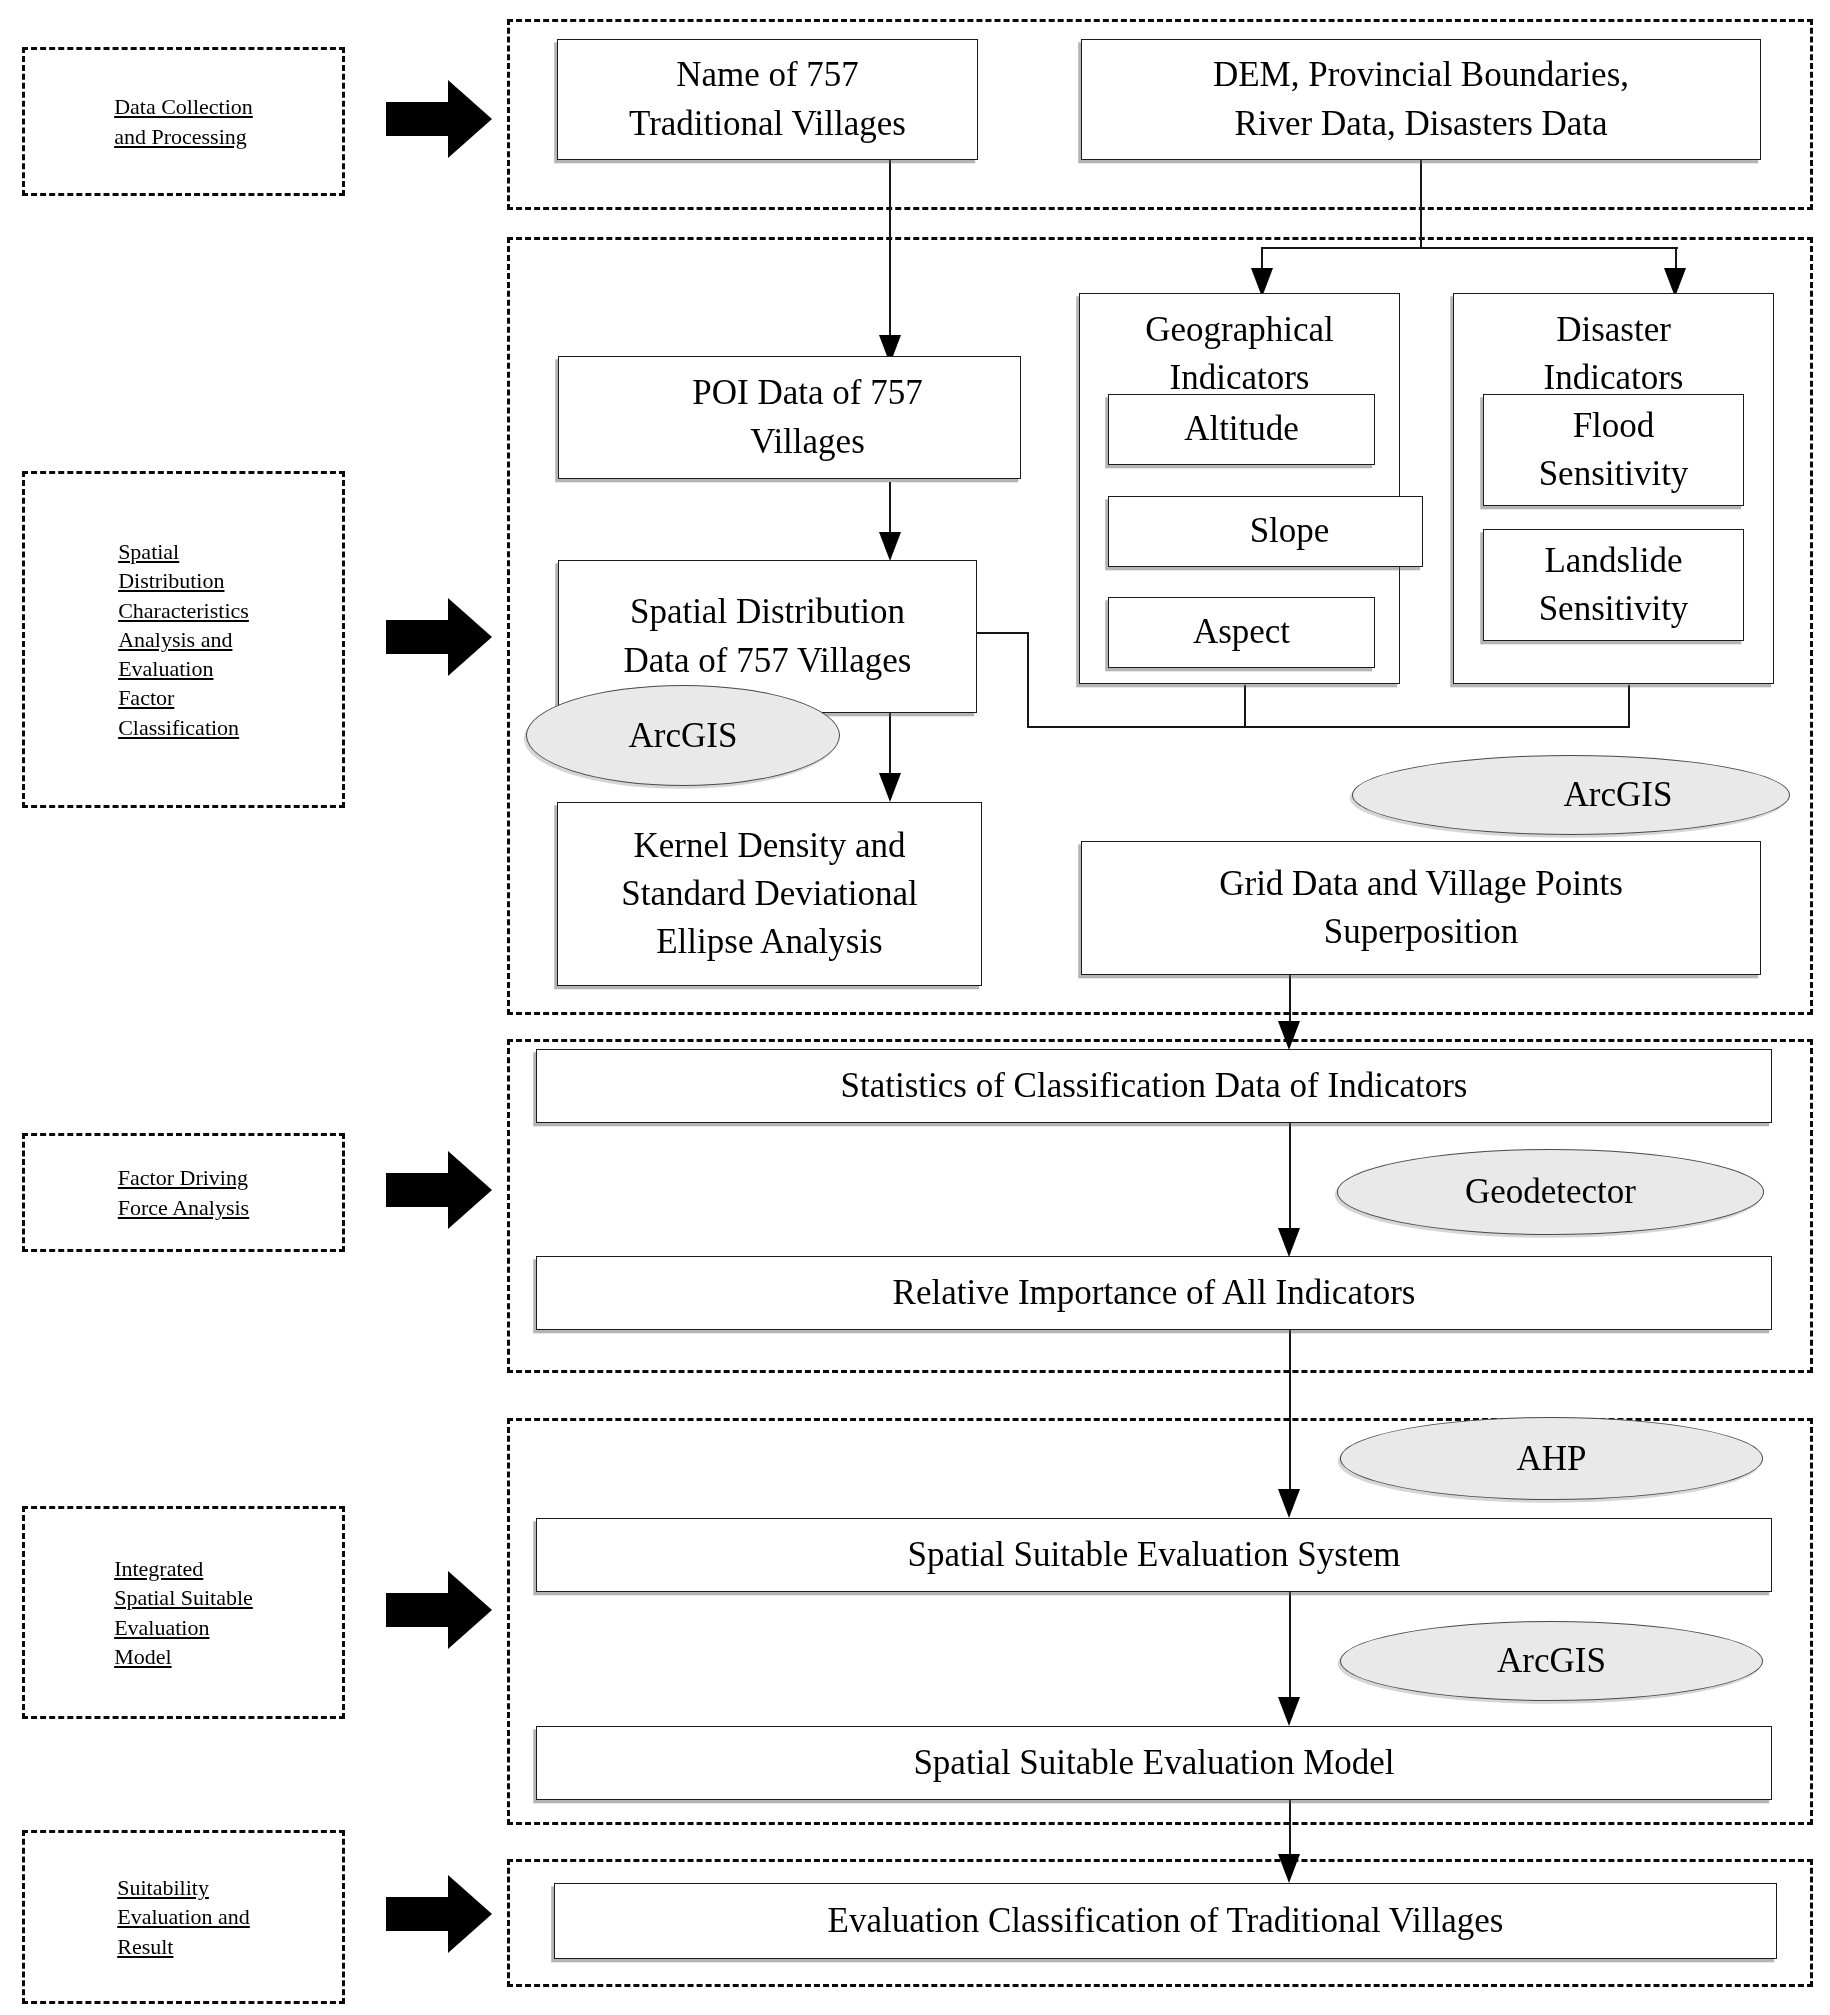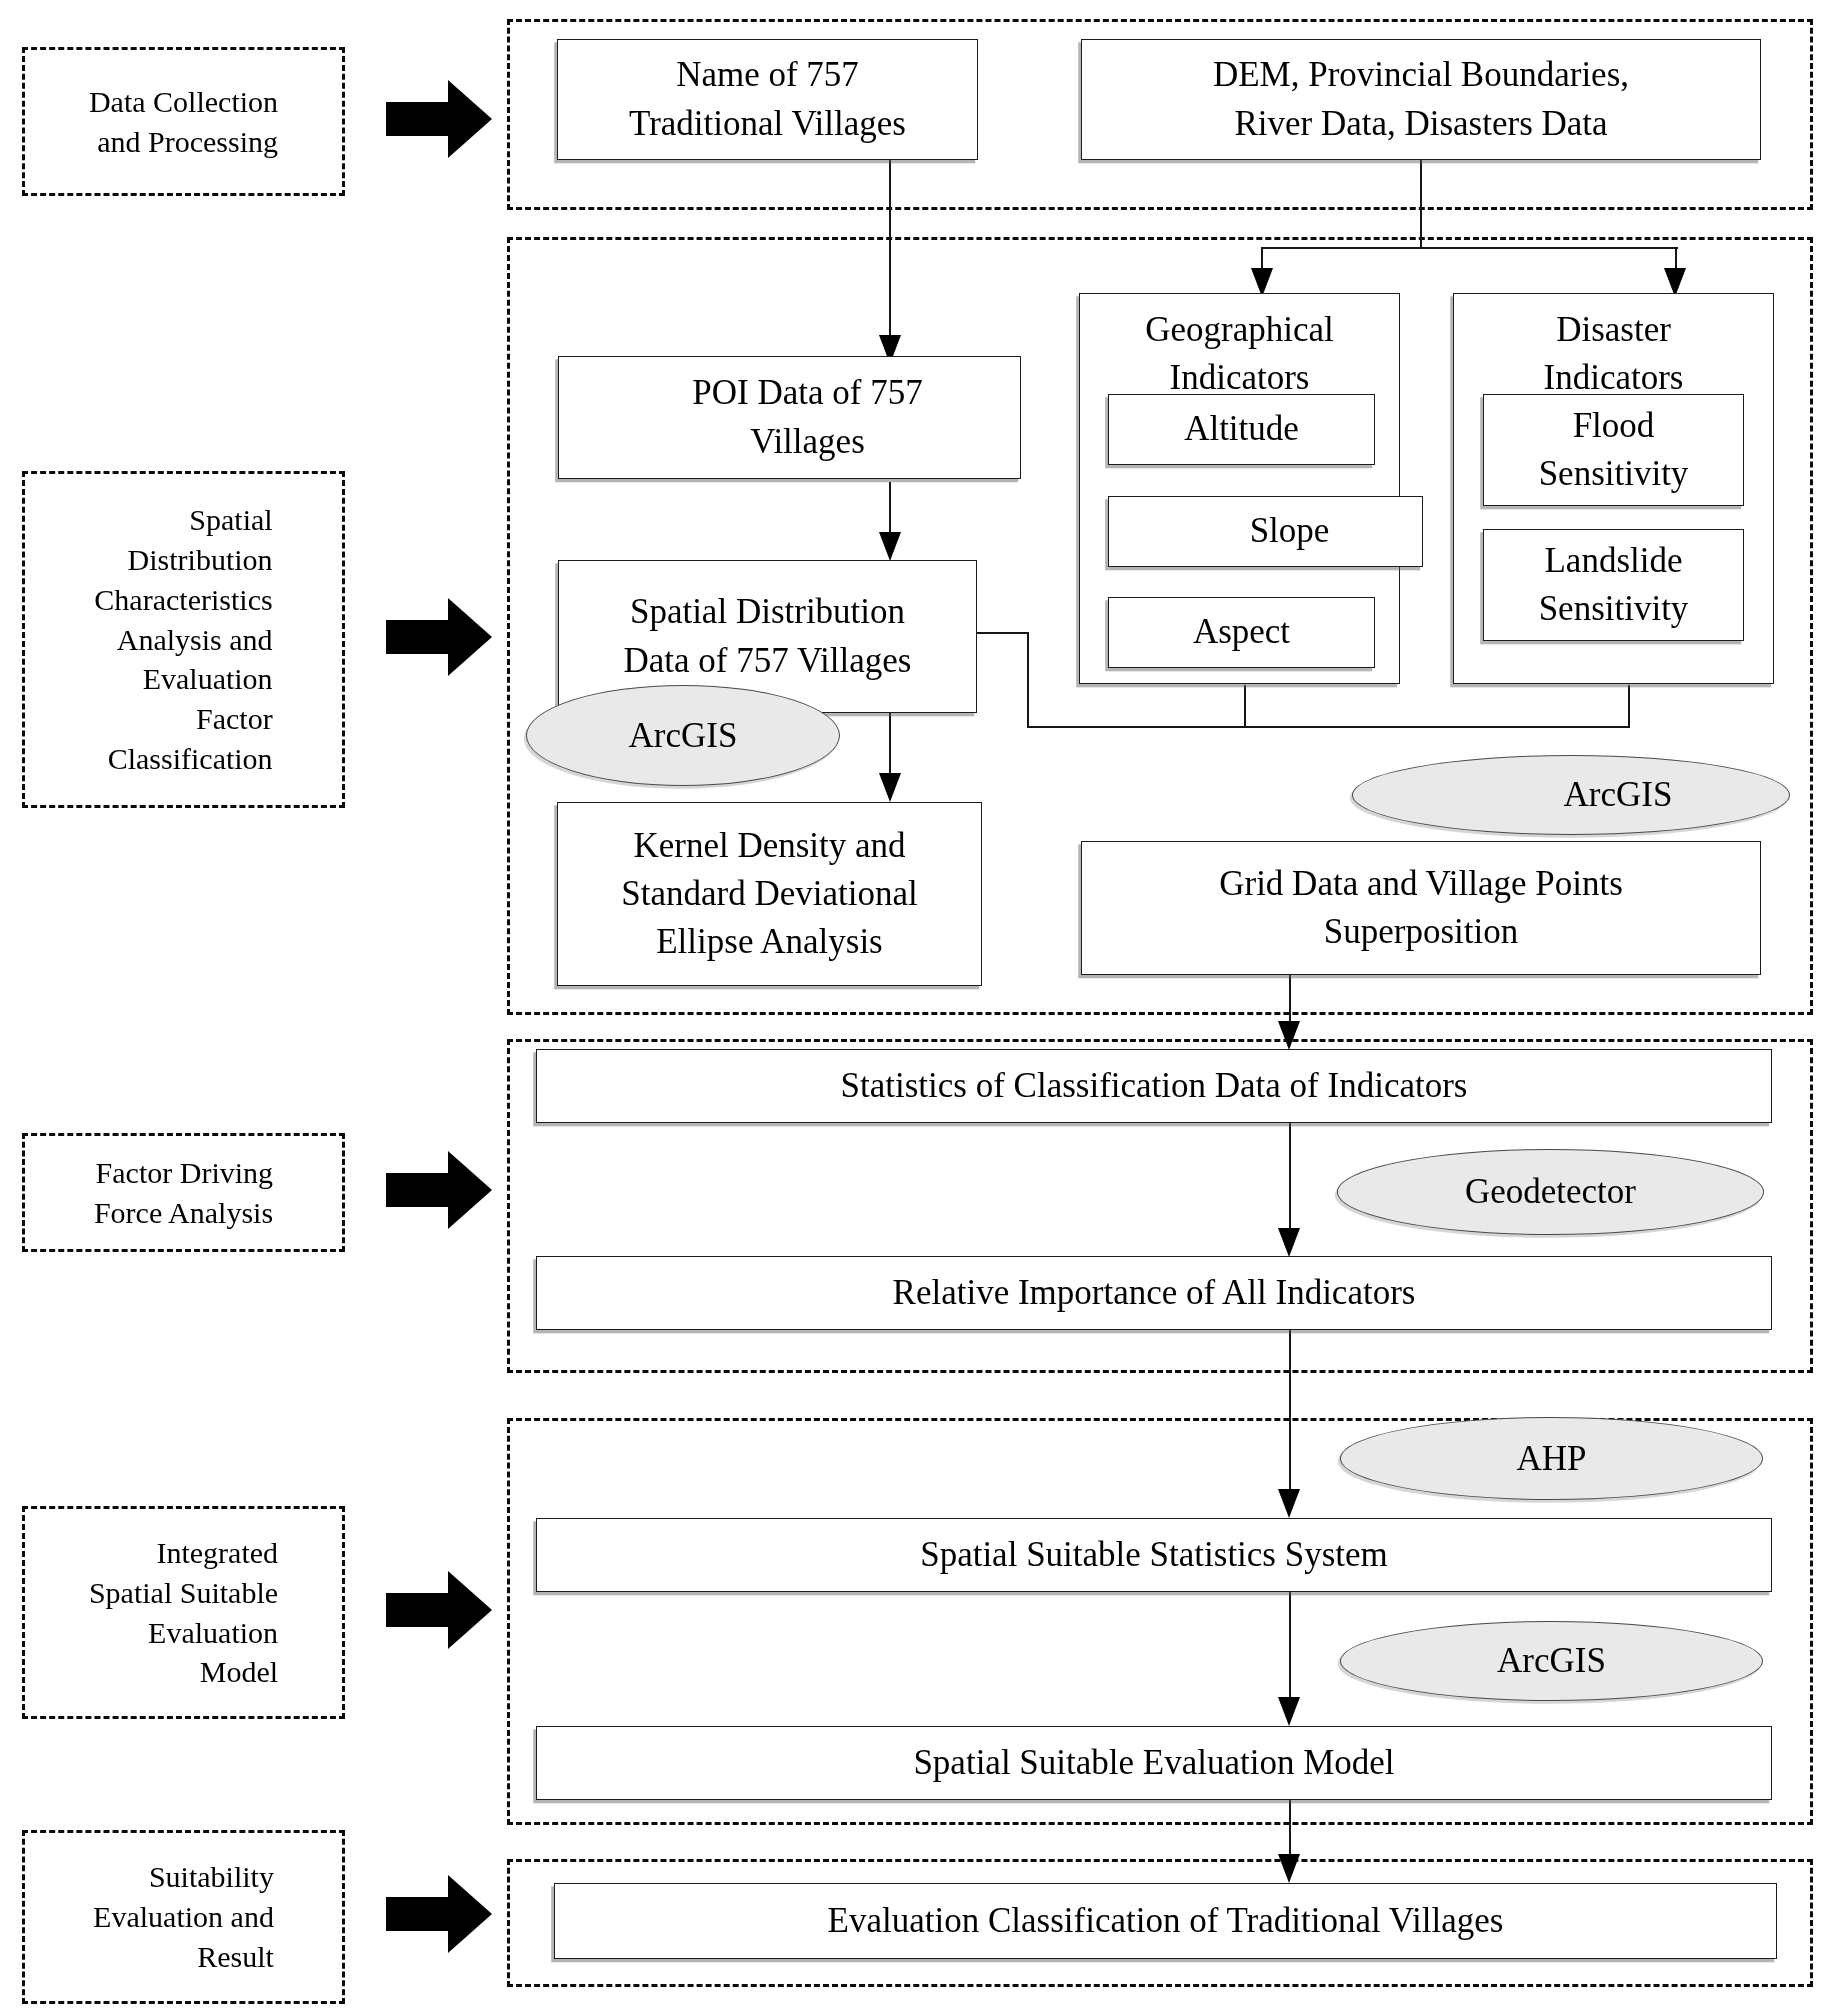--- a/index.html
+++ b/index.html
@@ -4,22 +4,22 @@
 <style>
   html,body{margin:0;padding:0;background:#ffffff;}
   .canvas{
     position:relative;width:1830px;height:2015px;background:#ffffff;
     font-family:"Liberation Serif","DejaVu Serif",serif;color:#000;
     overflow:hidden;
   }
   
   .dashed{position:absolute;border:3.3px dashed #0a0a0a;background:transparent;}
   
-  .phase{display:flex;align-items:center;justify-content:center;text-align:right;
-    font-size:30px;line-height:1.33;white-space:pre-line;}
+  .phase{display:flex;align-items:center;justify-content:center;text-align:left;
+    font-size:22px;line-height:1.33;white-space:pre-line;text-decoration:underline;}
   
   .node{position:absolute;background:#fff;border:1.7px solid #1c1c1c;
     box-shadow:-2.8px 3.3px 0 rgba(90,90,90,.45);
     display:flex;align-items:center;justify-content:center;text-align:center;
     font-size:35px;line-height:1.38;white-space:pre-line;z-index:3;}
   .group{align-items:flex-start;padding-top:12px;box-sizing:border-box;z-index:2;}
   
   .ellipse{position:absolute;background:#e9e9e9;border:1.7px solid #4a4a4a;border-radius:50%;
     display:flex;align-items:center;justify-content:center;text-align:center;
     font-size:35px;box-shadow:-2.2px 2.8px 0 rgba(120,120,120,.3);z-index:3;box-sizing:border-box;}
@@ -199,21 +199,21 @@
   <div class="node" id="n-slope">Slope</div>
   <div class="node" id="n-aspect">Aspect</div>
   <div class="node" id="n-flood">Flood
 Sensitivity</div>
   <div class="node" id="n-land">Landslide
 Sensitivity</div>
   <div class="node" id="n-grid">Grid Data and Village Points
 Superposition</div>
   <div class="node" id="n-stats">Statistics of Classification Data of Indicators</div>
   <div class="node" id="n-rel">Relative Importance of All Indicators</div>
-  <div class="node" id="n-sys">Spatial Suitable Statistics System</div>
+  <div class="node" id="n-sys">Spatial Suitable Evaluation System</div>
   <div class="node" id="n-model">Spatial Suitable Evaluation Model</div>
   <div class="node" id="n-eval">Evaluation Classification of Traditional Villages</div>
 
   <div class="ellipse" id="e-argl">ArcGIS</div>
   <div class="ellipse shift-r" id="e-argm">ArcGIS</div>
   <div class="ellipse" id="e-geod">Geodetector</div>
   <div class="ellipse" id="e-ahp">AHP</div>
   <div class="ellipse" id="e-argb">ArcGIS</div>
 
 </div>

